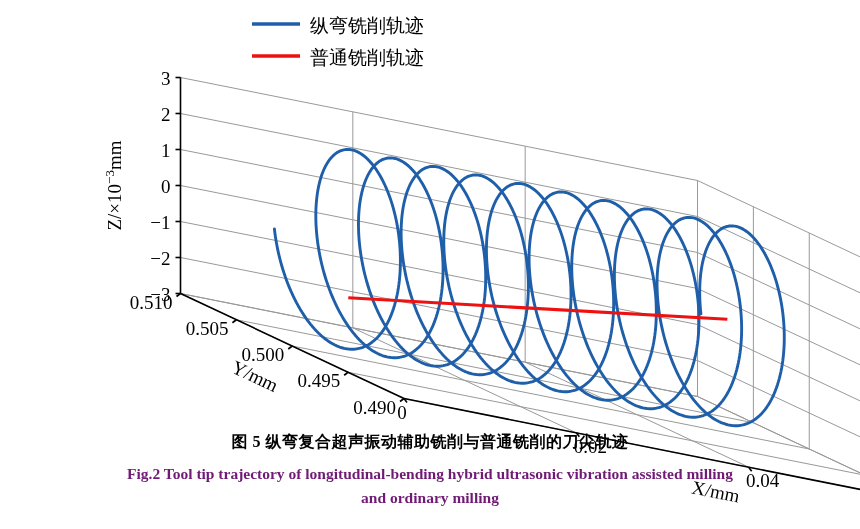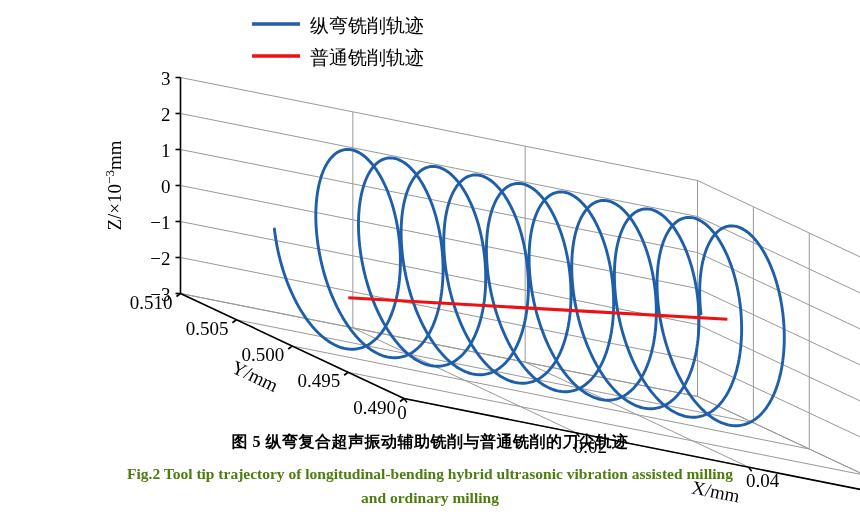--- a/index.html
+++ b/index.html
@@ -35,21 +35,21 @@
   }
   .cap-en {
     position: absolute;
     left: 0;
     top: 462px;
     width: 860px;
     text-align: center;
     font-family: "Liberation Serif", serif;
     font-weight: bold;
     font-size: 15.5px;
-    color: #4d7c0f;
+    color: #701a75;
     line-height: 1.55;
   }
   .cap-en .l2 { display: block; }
   .axis-line { stroke: #000000; stroke-width: 1.6; fill: none; }
   .grid-line { stroke: #999999; stroke-width: 1.0; fill: none; }
   .tick-text {
     font-family: "Liberation Serif", serif;
     font-size: 19px;
     fill: #000000;
   }

